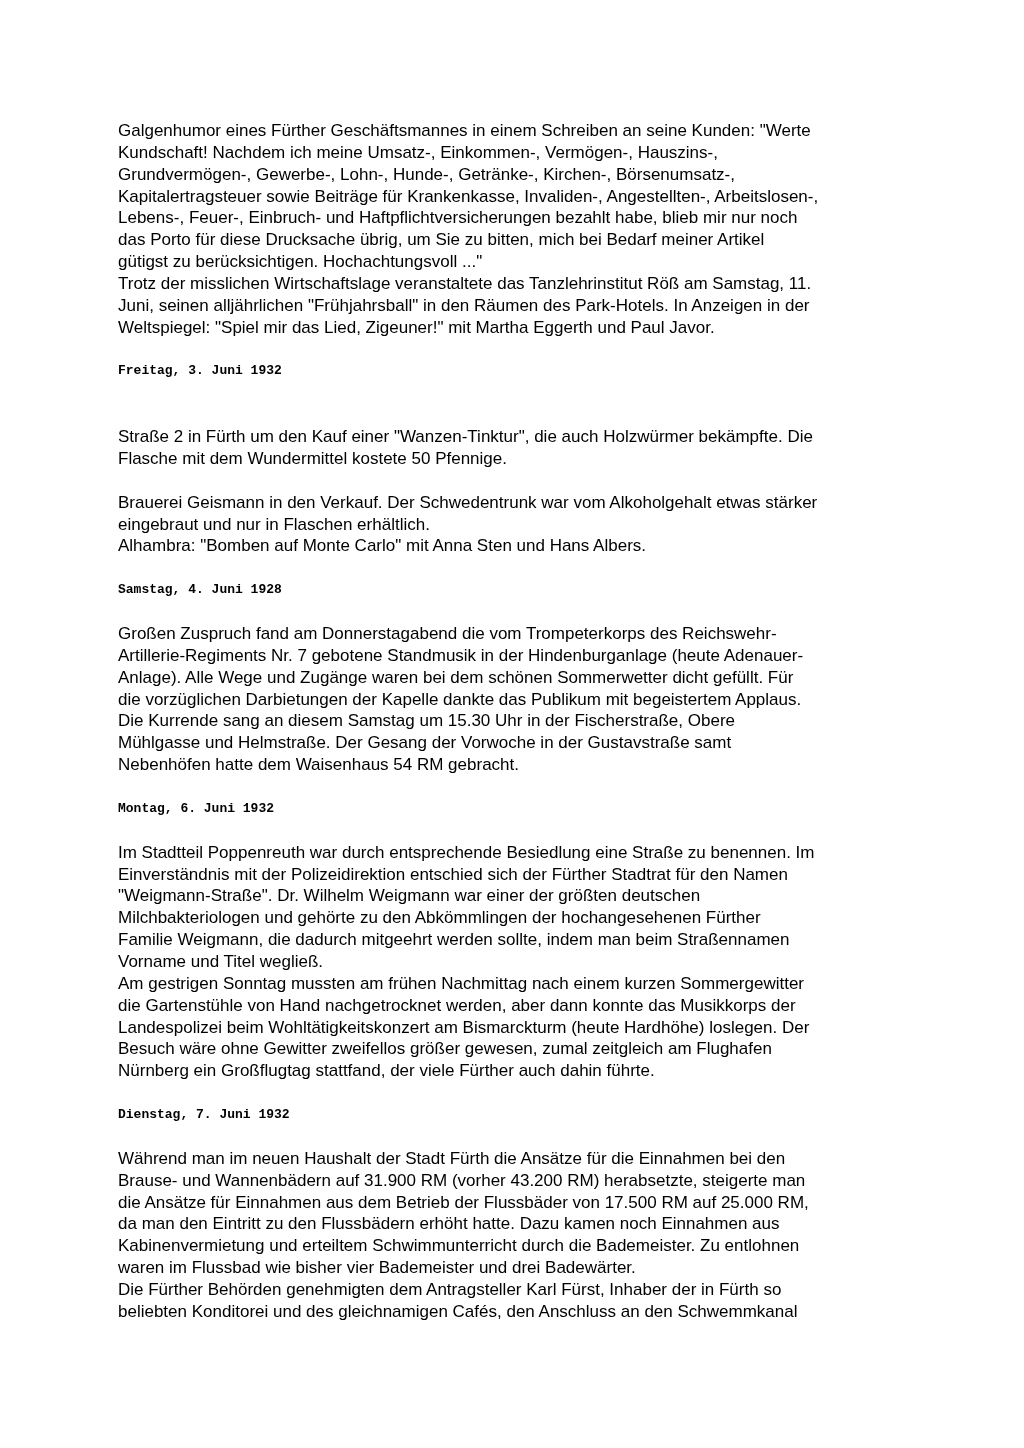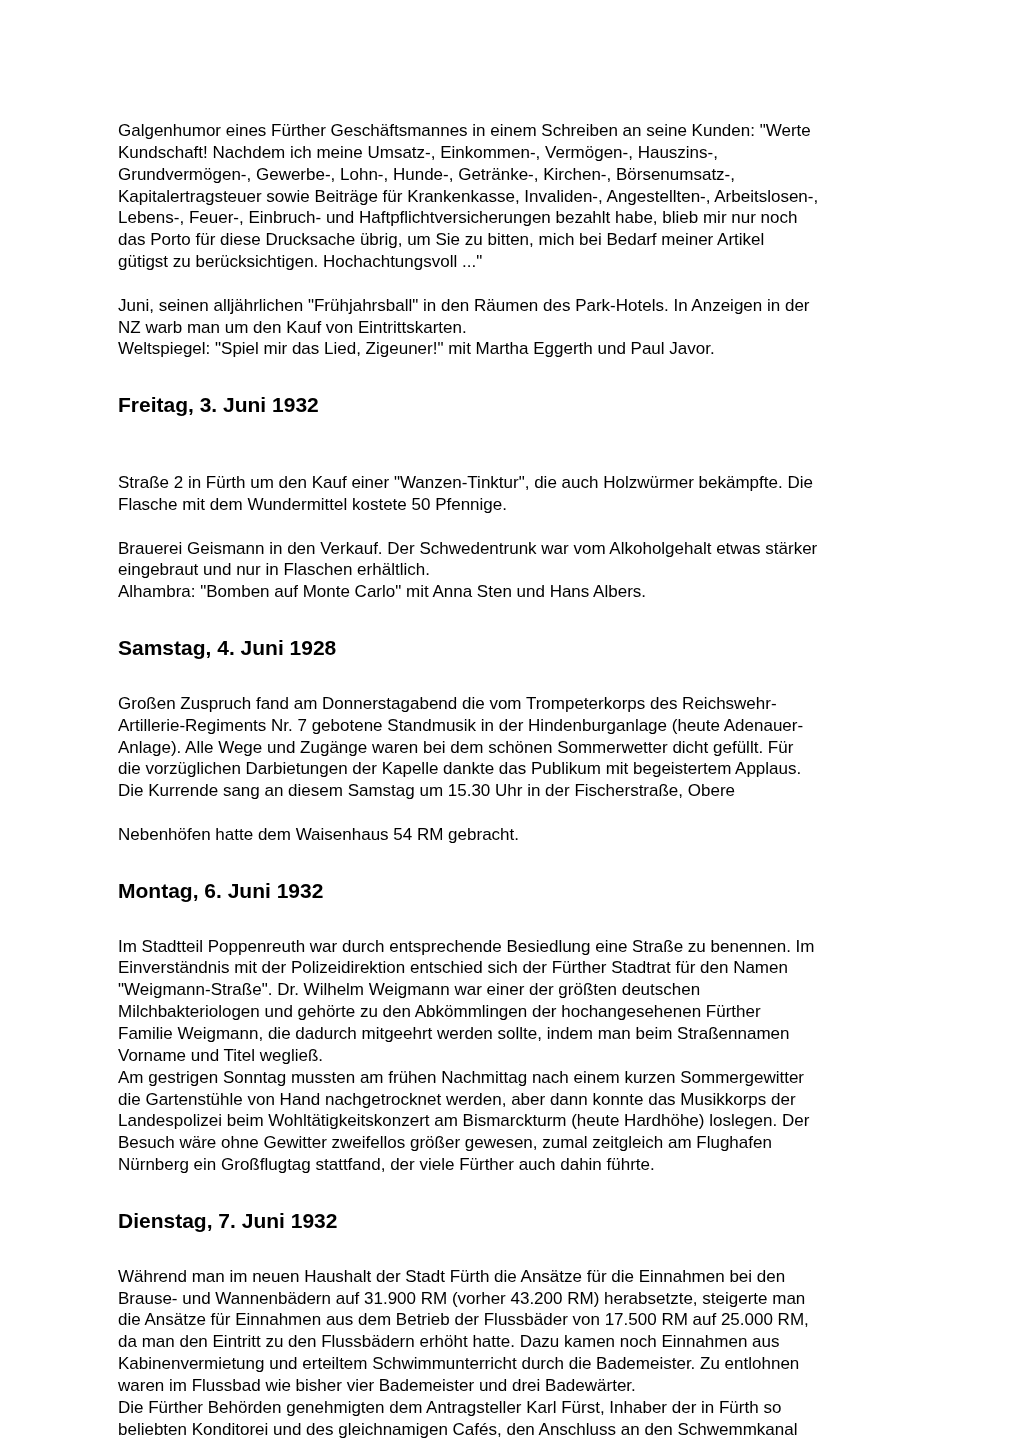--- a/index.html
+++ b/index.html
@@ -23,42 +23,43 @@
     font-family: "Liberation Sans", sans-serif;
     font-size: 17px;
     line-height: 21.85px;
     text-align: left;
   }
   .para {
     margin: 0;
     padding: 0;
   }
   .heading {
-    margin: 34px 0;
+    margin: 22px 0;
     padding: 0;
-    font-size: 21px;
+    font-size: 13px;
     line-height: 21.85px;
     font-weight: 700;
+    font-family: Liberation Mono, monospace;
   }
 </style>
 </head>
 <body>
 
 <div class="page">
   <div class="content">
       <p class="para"><span>Galgenhumor eines Fürther Geschäftsmannes in einem Schreiben an seine Kunden: "Werte</span><br><span>Kundschaft! Nachdem ich meine Umsatz-, Einkommen-, Vermögen-, Hauszins-,</span><br><span>Grundvermögen-, Gewerbe-, Lohn-, Hunde-, Getränke-, Kirchen-, Börsenumsatz-,</span><br><span>Kapitalertragsteuer sowie Beiträge für Krankenkasse, Invaliden-, Angestellten-, Arbeitslosen-,</span><br><span>Lebens-, Feuer-, Einbruch- und Haftpflichtversicherungen bezahlt habe, blieb mir nur noch</span><br><span>das Porto für diese Drucksache übrig, um Sie zu bitten, mich bei Bedarf meiner Artikel</span><br><span>gütigst zu berücksichtigen. Hochachtungsvoll ..."</span></p>
-      <p class="para"><br><span>Juni, seinen alljährlichen "Frühjahrsball" in den Räumen des Park-Hotels. In Anzeigen in der</span><br><span>NZ warb man um den Kauf von Eintrittskarten.</span></p>
+      <p class="para"><span>Trotz der misslichen Wirtschaftslage veranstaltete das Tanzlehrinstitut Röß am Samstag, 11.</span><br><span>Juni, seinen alljährlichen "Frühjahrsball" in den Räumen des Park-Hotels. In Anzeigen in der</span><br></p>
       <p class="para"><span>Weltspiegel: "Spiel mir das Lied, Zigeuner!" mit Martha Eggerth und Paul Javor.</span></p>
       <h2 class="heading">Freitag, 3. Juni 1932</h2>
       <p class="para"><br><span>Straße 2 in Fürth um den Kauf einer "Wanzen-Tinktur", die auch Holzwürmer bekämpfte. Die</span><br><span>Flasche mit dem Wundermittel kostete 50 Pfennige.</span></p>
       <p class="para"><br><span>Brauerei Geismann in den Verkauf. Der Schwedentrunk war vom Alkoholgehalt etwas stärker</span><br><span>eingebraut und nur in Flaschen erhältlich.</span></p>
       <p class="para"><span>Alhambra: "Bomben auf Monte Carlo" mit Anna Sten und Hans Albers.</span></p>
       <h2 class="heading">Samstag, 4. Juni 1928</h2>
       <p class="para"><span>Großen Zuspruch fand am Donnerstagabend die vom Trompeterkorps des Reichswehr-</span><br><span>Artillerie-Regiments Nr. 7 gebotene Standmusik in der Hindenburganlage (heute Adenauer-</span><br><span>Anlage). Alle Wege und Zugänge waren bei dem schönen Sommerwetter dicht gefüllt. Für</span><br><span>die vorzüglichen Darbietungen der Kapelle dankte das Publikum mit begeistertem Applaus.</span></p>
-      <p class="para"><span>Die Kurrende sang an diesem Samstag um 15.30 Uhr in der Fischerstraße, Obere</span><br><br><span>Nebenhöfen hatte dem Waisenhaus 54 RM gebracht.</span></p>
+      <p class="para"><span>Die Kurrende sang an diesem Samstag um 15.30 Uhr in der Fischerstraße, Obere</span><br><span>Mühlgasse und Helmstraße. Der Gesang der Vorwoche in der Gustavstraße samt</span><br><span>Nebenhöfen hatte dem Waisenhaus 54 RM gebracht.</span></p>
       <h2 class="heading">Montag, 6. Juni 1932</h2>
       <p class="para"><span>Im Stadtteil Poppenreuth war durch entsprechende Besiedlung eine Straße zu benennen. Im</span><br><span>Einverständnis mit der Polizeidirektion entschied sich der Fürther Stadtrat für den Namen</span><br><span>"Weigmann-Straße". Dr. Wilhelm Weigmann war einer der größten deutschen</span><br><span>Milchbakteriologen und gehörte zu den Abkömmlingen der hochangesehenen Fürther</span><br><span>Familie Weigmann, die dadurch mitgeehrt werden sollte, indem man beim Straßennamen</span><br><span>Vorname und Titel wegließ.</span></p>
       <p class="para"><span>Am gestrigen Sonntag mussten am frühen Nachmittag nach einem kurzen Sommergewitter</span><br><span>die Gartenstühle von Hand nachgetrocknet werden, aber dann konnte das Musikkorps der</span><br><span>Landespolizei beim Wohltätigkeitskonzert am Bismarckturm (heute Hardhöhe) loslegen. Der</span><br><span>Besuch wäre ohne Gewitter zweifellos größer gewesen, zumal zeitgleich am Flughafen</span><br><span>Nürnberg ein Großflugtag stattfand, der viele Fürther auch dahin führte.</span></p>
       <h2 class="heading">Dienstag, 7. Juni 1932</h2>
       <p class="para"><span>Während man im neuen Haushalt der Stadt Fürth die Ansätze für die Einnahmen bei den</span><br><span>Brause- und Wannenbädern auf 31.900 RM (vorher 43.200 RM) herabsetzte, steigerte man</span><br><span>die Ansätze für Einnahmen aus dem Betrieb der Flussbäder von 17.500 RM auf 25.000 RM,</span><br><span>da man den Eintritt zu den Flussbädern erhöht hatte. Dazu kamen noch Einnahmen aus</span><br><span>Kabinenvermietung und erteiltem Schwimmunterricht durch die Bademeister. Zu entlohnen</span><br><span>waren im Flussbad wie bisher vier Bademeister und drei Badewärter.</span></p>
       <p class="para"><span>Die Fürther Behörden genehmigten dem Antragsteller Karl Fürst, Inhaber der in Fürth so</span><br><span>beliebten Konditorei und des gleichnamigen Cafés, den Anschluss an den Schwemmkanal</span></p>
     </div>
 </div>
 
 </body></html>

